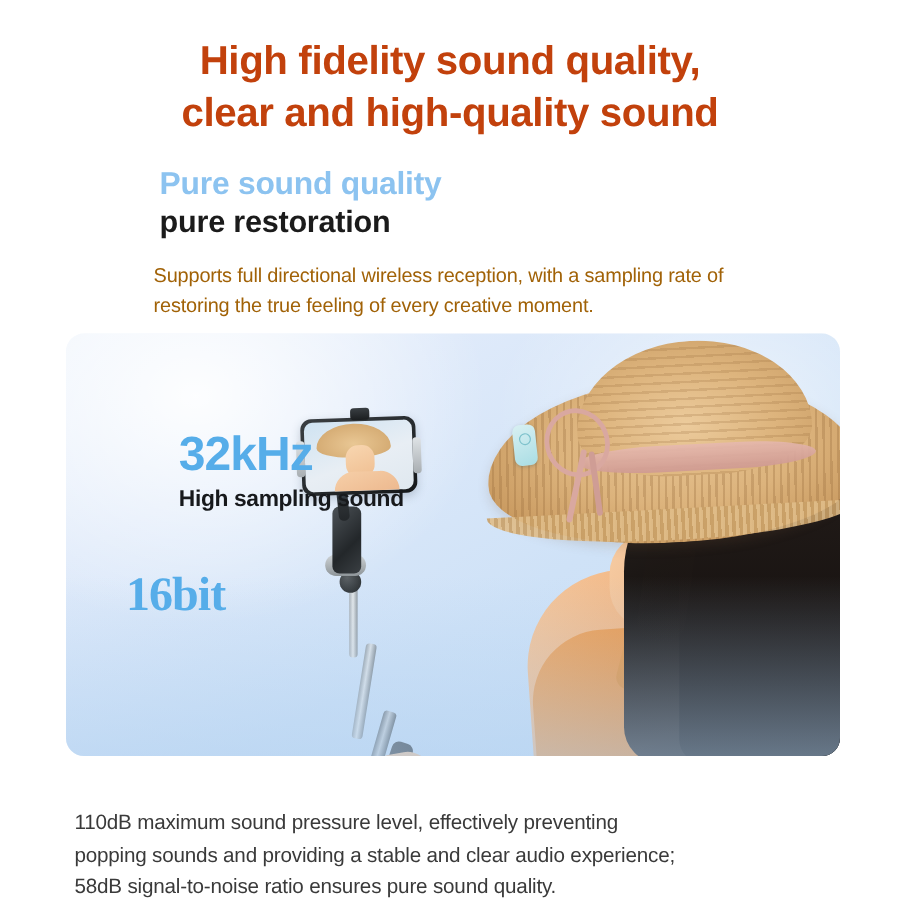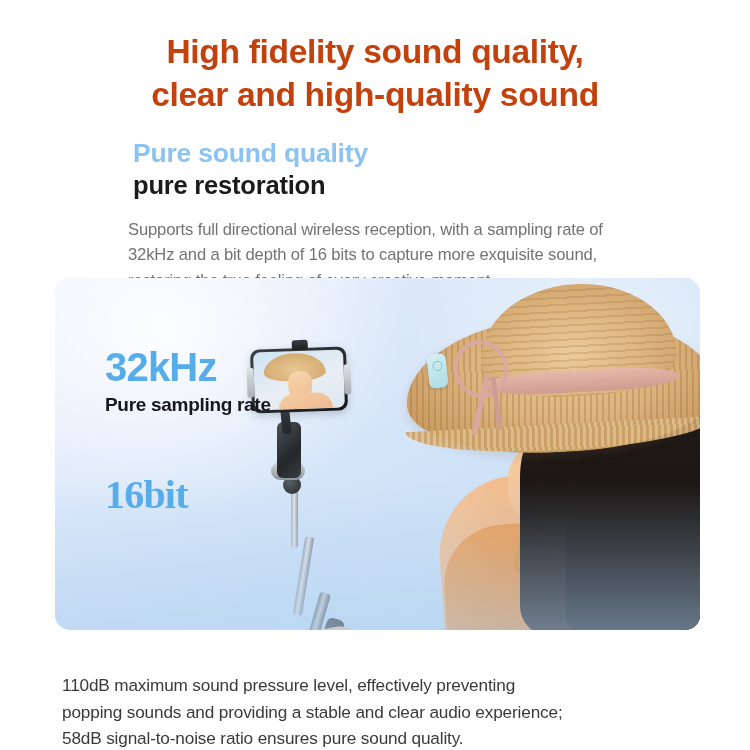--- a/index.html
+++ b/index.html
@@ -27,21 +27,21 @@
     line-height:31px;letter-spacing:-0.2px;margin-top:28px;
   }
   .sub-black{
     font-size:25.5px;font-weight:bold;color:#1b1b1b;
     line-height:31px;letter-spacing:-0.2px;margin-top:1px;
   }
 
   
   .intro{
     position:absolute;left:128px;top:200px;width:560px;
-    font-size:16.6px;color:#737373;line-height:25.5px;
+    font-size:16.6px;color:#a16207;line-height:25.5px;
     letter-spacing:-0.15px;
   }
   .intro span{display:block;white-space:nowrap;}
 
   
   .panel{
     position:absolute;left:55px;top:278px;width:645px;height:352px;
     border-radius:15px;overflow:hidden;
     background:linear-gradient(150deg,#eef4fc 0%,#dfeafa 26%,#cfe2f7 60%,#c6ddf5 100%);
   }
@@ -54,21 +54,21 @@
     position:absolute;right:-40px;top:-30px;width:330px;height:240px;
     background:radial-gradient(ellipse at 60% 40%,rgba(255,255,255,.55) 0%,rgba(255,255,255,0) 70%);
   }
   .sky-bottom{
     position:absolute;left:0;right:0;bottom:0;height:150px;
     background:linear-gradient(180deg,rgba(186,214,242,0) 0%,rgba(176,208,240,.55) 100%);
   }
 
   
   .callout{position:absolute;left:50px;}
-  .callout.c1{top:68px;}
+  .callout.c1{top:80px;margin-left:44px;}
   .callout.c2{top:196px;font-family:Liberation Serif, serif;}
   .callout .big{
     font-size:40px;font-weight:bold;color:#56ade9;
     line-height:42px;letter-spacing:-0.8px;
   }
   .callout .small{
     font-size:19px;font-weight:600;color:#17191c;
     line-height:24px;margin-top:5px;letter-spacing:-0.3px;
   }
 
@@ -281,21 +281,20 @@
     <span class="l2">clear and high-quality sound</span>
   </h1>
 
   <div class="sub-wrap">
     <div class="sub-blue">Pure sound quality</div>
     <div class="sub-black">pure restoration</div>
   </div>
 
   <p class="intro">
     <span>Supports full directional wireless reception, with a sampling rate of</span>
-    <span>32kHz and a bit depth of 16 bits to capture more exquisite sound,</span>
     <span>restoring the true feeling of every creative moment.</span>
   </p>
 
   <div class="panel">
     <div class="sky-glow"></div>
     <div class="sky-glow2"></div>
 
     <div class="subject">
       <div class="shoulder"></div>
       <div class="top-cloth"></div>
@@ -339,21 +338,21 @@
           <div class="ps-face"></div>
           <div class="ps-body"></div>
         </div>
       </div>
     </div>
 
     <div class="sky-bottom"></div>
 
     <div class="callout c1">
       <div class="big">32kHz</div>
-      <div class="small">Pure sampling rate</div>
+      <div class="small">High sampling sound</div>
     </div>
     <div class="callout c2">
       <div class="big">16bit</div>
     </div>
   </div>
 
   <p class="outro">
     <span>110dB maximum sound pressure level, effectively preventing</span>
     <span>popping sounds and providing a stable and clear audio experience;</span>
     <span>58dB signal-to-noise ratio ensures pure sound quality.</span>

